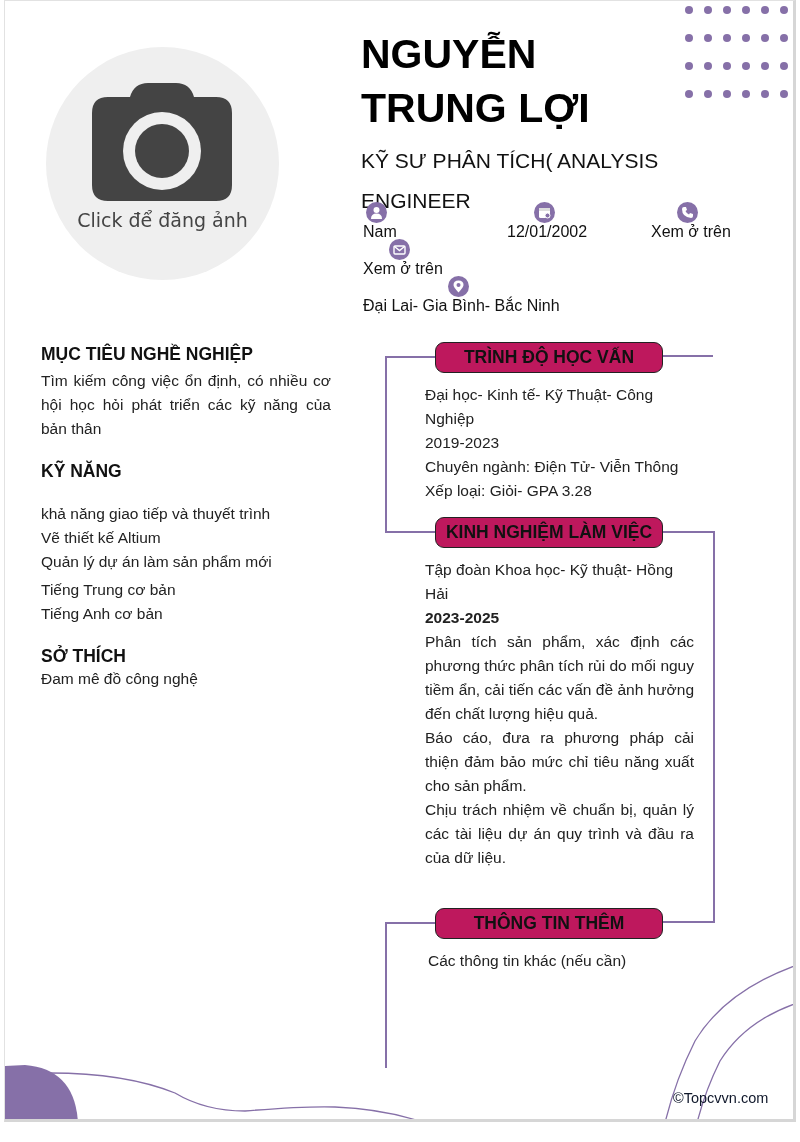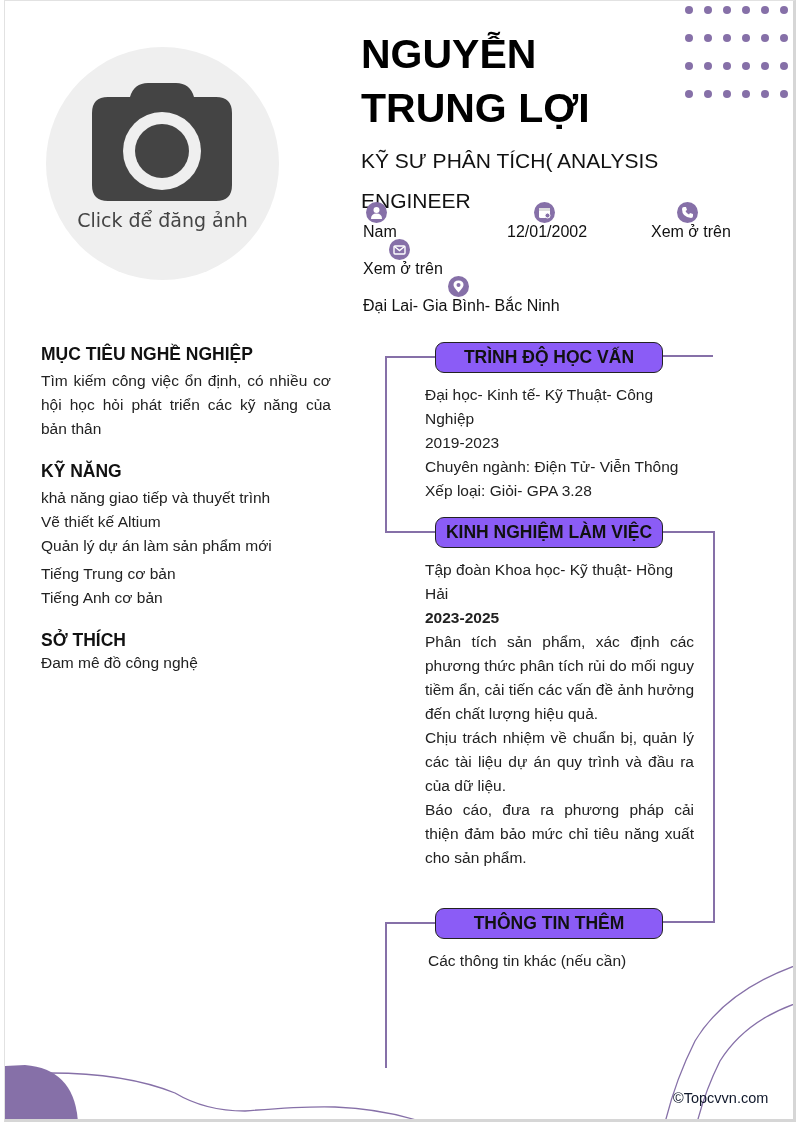--- a/index.html
+++ b/index.html
@@ -10,21 +10,21 @@
   .avatar-label { position: absolute; left: 0; width: 100%; top: 162px; text-align: center; font-family: "DejaVu Sans", sans-serif; font-size: 19px; color: #444; }
   .dots { left: 676px; top: 0px; }
   .dot { position: absolute; width: 8px; height: 8px; border-radius: 50%; background: #8670a8; }
   .name { left: 356px; top: 26px; font-weight: bold; font-size: 41px; line-height: 54px; color: #000; }
   .title { left: 356px; top: 140px; font-size: 21px; line-height: 40px; color: #111; width: 320px; }
   .info { font-size: 16px; color: #111; display: flex; align-items: center; flex-direction: column; }
   .info .ic { width: 21px; height: 21px; border-radius: 50%; background: #8670a8; margin-right: 6px; display: flex; align-items: center; justify-content: center; }
   .sec-h { font-weight: bold; font-size: 17.5px; color: #111; }
   .txt { font-size: 15.5px; line-height: 24px; color: #222; }
   .just { text-align: justify; }
-  .pill { position: absolute; left: 430px; width: 228px; height: 31px; border: 1.2px solid #222; border-radius: 9px; box-sizing: border-box; text-align: center; font-weight: bold; font-size: 17.5px; line-height: 29px; background: #8b5cf6; color: #111; }
+  .pill { position: absolute; left: 430px; width: 228px; height: 31px; border: 1.2px solid #222; border-radius: 9px; box-sizing: border-box; text-align: center; font-weight: bold; font-size: 17.5px; line-height: 29px; background: #be185d; color: #111; }
   .vline { position: absolute; background: #8670a8; width: 2px; }
   .hline { position: absolute; background: #8670a8; height: 2px; }
   .copyright { left: 668px; top: 1089px; font-size: 14.5px; color: #0f172a; }
 </style>
 </head>
 <body>
 
 <div class="page">
 
   <div class="abs dots">
@@ -113,21 +113,21 @@
         </svg>
       </span>
     <span>Đại Lai- Gia Bình- Bắc Ninh</span>
   </div>
 
   <div class="abs" style="left:36px;top:343px;width:290px">
     <div class="sec-h">MỤC TIÊU NGHỀ NGHIỆP</div>
     <div class="txt just" style="margin-top:4px">Tìm kiếm công việc ổn định, có nhiều cơ hội học hỏi phát triển các kỹ năng của bản thân</div>
 
     <div class="sec-h" style="margin-top:20px">KỸ NĂNG</div>
-    <div style="margin-top:4px">
+    <div style="margin-top:20px">
       <div class="txt">khả năng giao tiếp và thuyết trình</div>
       <div class="txt">Vẽ thiết kế Altium</div>
       <div class="txt">Quản lý dự án làm sản phẩm mới</div>
     </div>
 
     <div style="margin-top:4px">
       <div class="txt">Tiếng Trung cơ bản</div>
       <div class="txt">Tiếng Anh cơ bản</div>
     </div>
 
@@ -153,22 +153,22 @@
     <div class="txt" style="font-weight:normal">2019-2023</div>
     <div class="txt">Chuyên ngành: Điện Tử- Viễn Thông</div>
     <div class="txt">Xếp loại: Giỏi- GPA 3.28</div>
   </div>
 
   <div class="pill" style="top:516px">KINH NGHIỆM LÀM VIỆC</div>
   <div class="abs" style="left:420px;top:557px;width:269px">
     <div class="txt">Tập đoàn Khoa học- Kỹ thuật- Hồng Hải</div>
     <div class="txt" style="font-weight:bold">2023-2025</div>
     <div class="txt just">Phân tích sản phẩm, xác định các phương thức phân tích rủi do mối nguy tiềm ẩn, cải tiến các vấn đề ảnh hưởng đến chất lượng hiệu quả.</div>
+    <div class="txt just">Báo cáo, đưa ra phương pháp cải thiện đảm bảo mức chỉ tiêu năng xuất cho sản phẩm.</div>
     <div class="txt just">Chịu trách nhiệm về chuẩn bị, quản lý các tài liệu dự án quy trình và đầu ra của dữ liệu.</div>
-    <div class="txt just">Báo cáo, đưa ra phương pháp cải thiện đảm bảo mức chỉ tiêu năng xuất cho sản phẩm.</div>
   </div>
 
   <div class="pill" style="top:907px">THÔNG TIN THÊM</div>
   <div class="abs txt" style="left:423px;top:948px">Các thông tin khác (nếu cần)</div>
 
   <svg class="abs" style="left:0;top:0" width="792" height="1122">
     <path d="M45 1072 Q120 1072 170 1092 Q200 1110 240 1110 Q300 1105 330 1106 Q380 1108 420 1122" fill="none" stroke="#8670a8" stroke-width="1.3"></path>
     <path d="M0 1065 L20 1064 Q70 1068 73 1122 L0 1122 Z" fill="#8670a8"></path>
     <path d="M792 964 Q720 990 690 1040 Q670 1080 660 1122" fill="none" stroke="#8670a8" stroke-width="1.3"></path>
     <path d="M792 1002 Q740 1020 715 1060 Q700 1090 692 1122" fill="none" stroke="#8670a8" stroke-width="1.3"></path>

